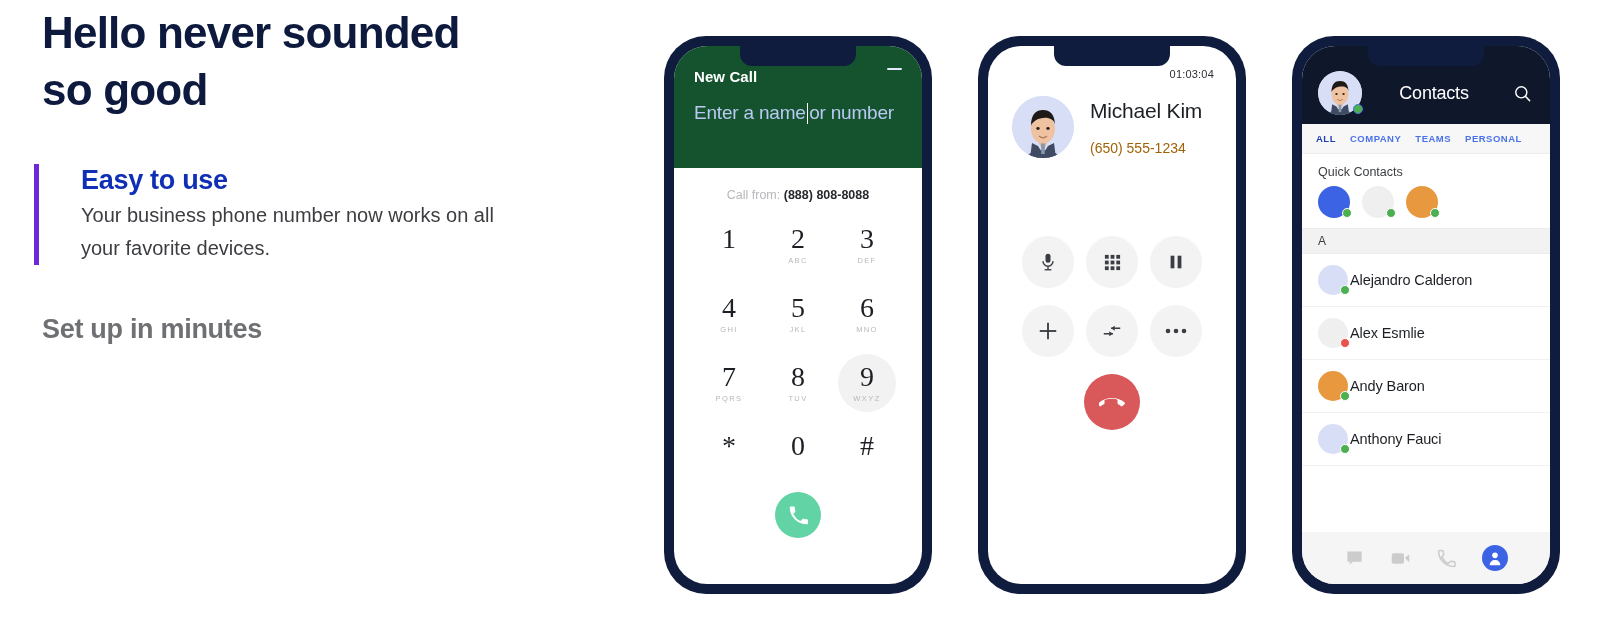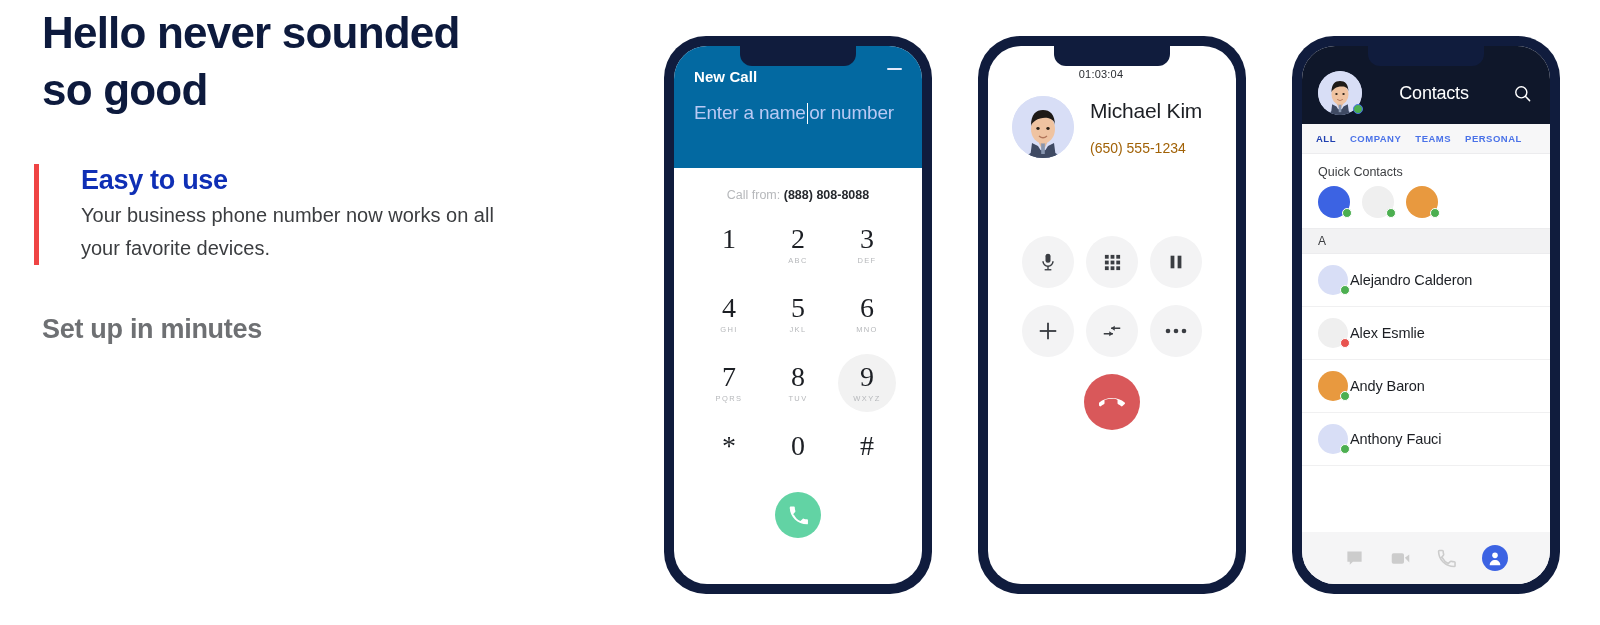--- a/index.html
+++ b/index.html
@@ -19,21 +19,21 @@
     line-height: 57px;
     font-weight: 700;
     color: #0d1a3d;
     letter-spacing: -0.8px;
     padding-top: 4px;
   }
 
   .features { margin-top: 46px; }
 
   .feature { position: relative; padding-left: 8px; margin-bottom: 26px; }
-  .feature.accent { border-left: 5px solid #ef4444; padding-left: 42px; margin-left: -8px; }
+  .feature.accent { border-left: 5px solid #6d28d9; padding-left: 42px; margin-left: -8px; }
   .feature.plain { padding-left: 0px; }
 
   .f-title { font-size: 27px; line-height: 33px; font-weight: 700; letter-spacing: -0.3px; }
   .feature.accent .f-title { color: #0f2fb5; }
   .feature.plain .f-title { color: #6e7073; }
 
   .f-body { font-size: 20px; line-height: 33px; color: #3b3d40; margin-top: 2px; }
   .feature.plain .f-body { color: #6e7073; }
 
   .sp1 { height: 22px; }
@@ -64,21 +64,21 @@
   .notch {
     position: absolute; top: 0; left: 50%; transform: translateX(-50%);
     width: 116px; height: 20px;
     background: #101c3d;
     border-bottom-left-radius: 12px;
     border-bottom-right-radius: 12px;
     z-index: 30;
   }
 
   
-  .dial-header { background: #0369a1; height: 122px; padding: 22px 20px 0 20px; position: relative; }
+  .dial-header { background: #14532d; height: 122px; padding: 22px 20px 0 20px; position: relative; }
   .dial-title { color: #fff; font-size: 15px; font-weight: 700; letter-spacing: 0.1px; }
   .dial-min {
     position: absolute; right: 20px; top: 22px;
     width: 15px; height: 2px; background: #e3e9fb; border-radius: 1px;
   }
   .dial-input {
     margin-top: 17px; font-size: 19px; color: #b9c9f4; letter-spacing: -0.2px;
     display: flex; align-items: center;
   }
   .caret { display: inline-block; width: 1.5px; height: 21px; background: #ffffff; margin: 0 1px; }
@@ -96,21 +96,21 @@
   .kdigit { font-size: 28px; color: #1c1f24; font-weight: 400; line-height: 28px; font-family: "Liberation Serif", serif; }
   .kletters { font-size: 7.5px; color: #b6b8bb; letter-spacing: 1.4px; margin-top: 3px; height: 9px; }
 
   .call-btn-wrap { display: flex; justify-content: center; margin-top: 9px; }
   .call-btn {
     width: 46px; height: 46px; border-radius: 50%;
     background: #62d3a4; display: flex; align-items: center; justify-content: center;
   }
 
   
-  .call-timer { text-align: center; padding: 22px 22px 0 0; font-size: 11px; color: #2b2e33; letter-spacing: 0.2px; }
+  .call-timer { text-align: right; padding: 22px 22px 0 0; font-size: 11px; color: #2b2e33; letter-spacing: 0.2px; }
   .callee { display: flex; align-items: center; padding: 16px 0 0 24px; }
   .avatar-photo {
     width: 62px; height: 62px; border-radius: 50%;
     background: #d8def6; overflow: hidden; position: relative; flex: 0 0 auto;
   }
   .callee-txt { margin-left: 16px; }
   .callee-name { font-size: 21px; color: #1c1f24; letter-spacing: -0.2px; }
   .callee-num { font-size: 14px; color: #a16207; margin-top: 17px; }
 
   .ctrls { margin-top: 78px; padding: 0 34px; }

